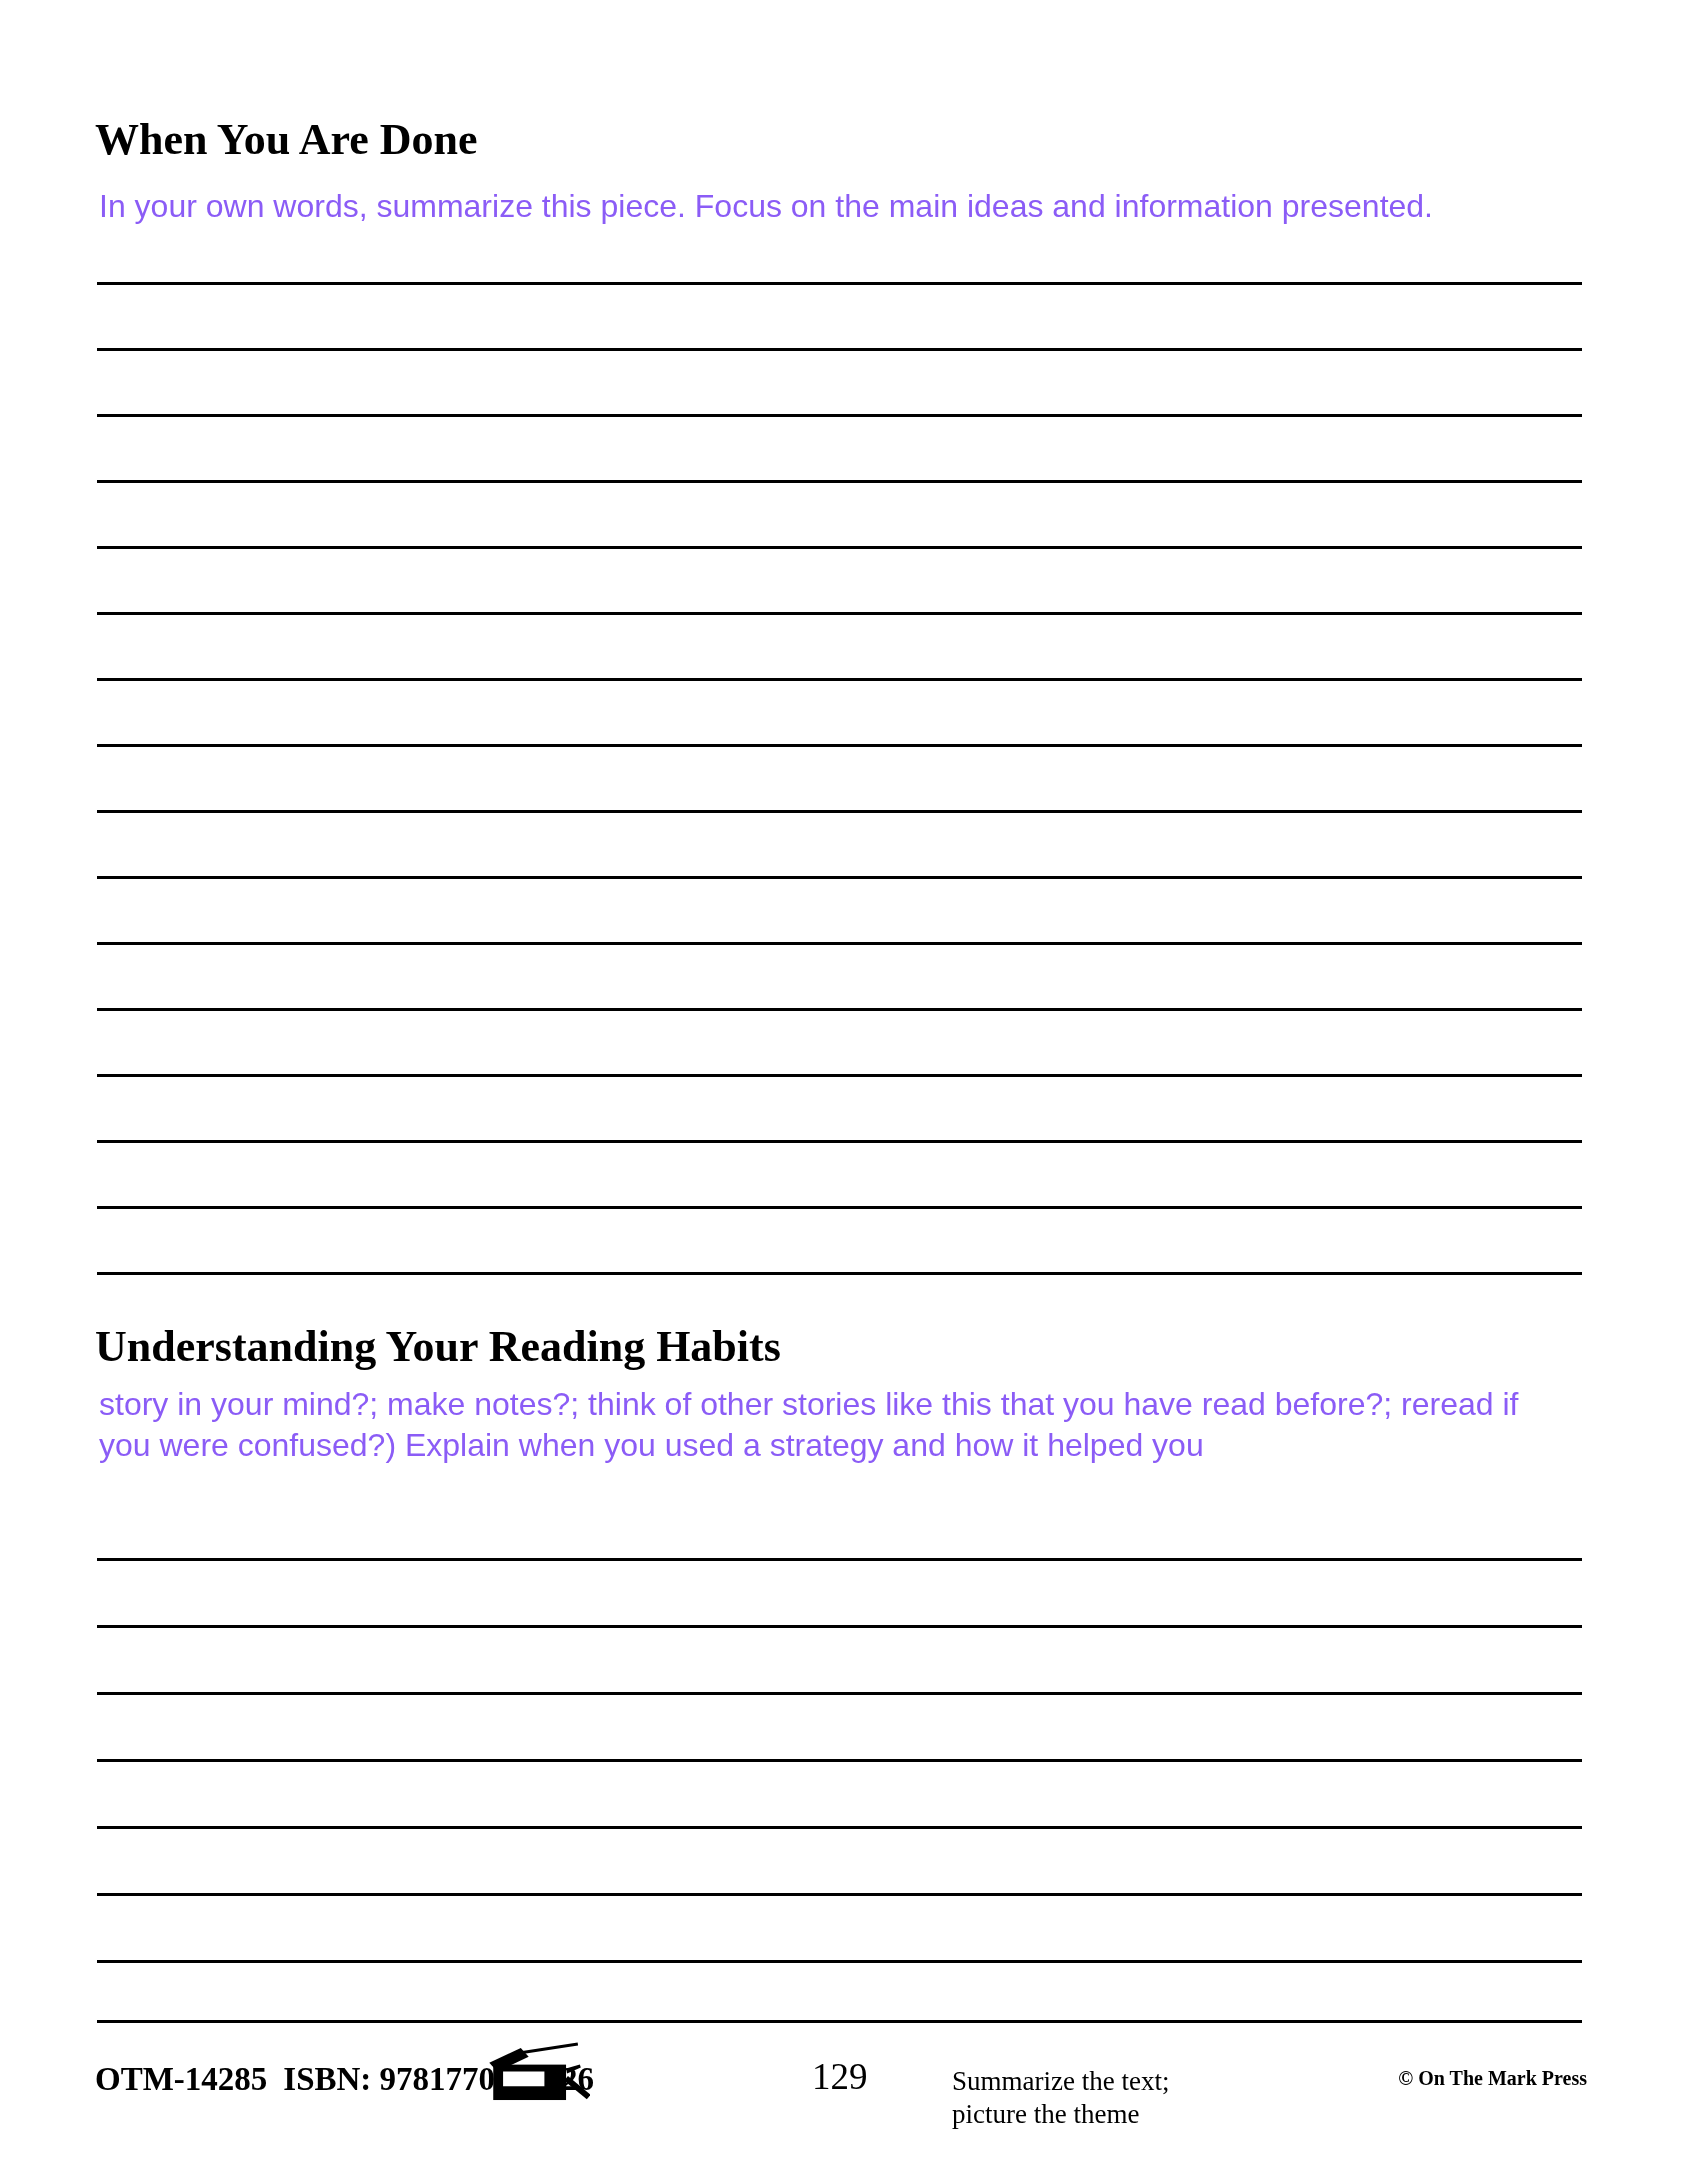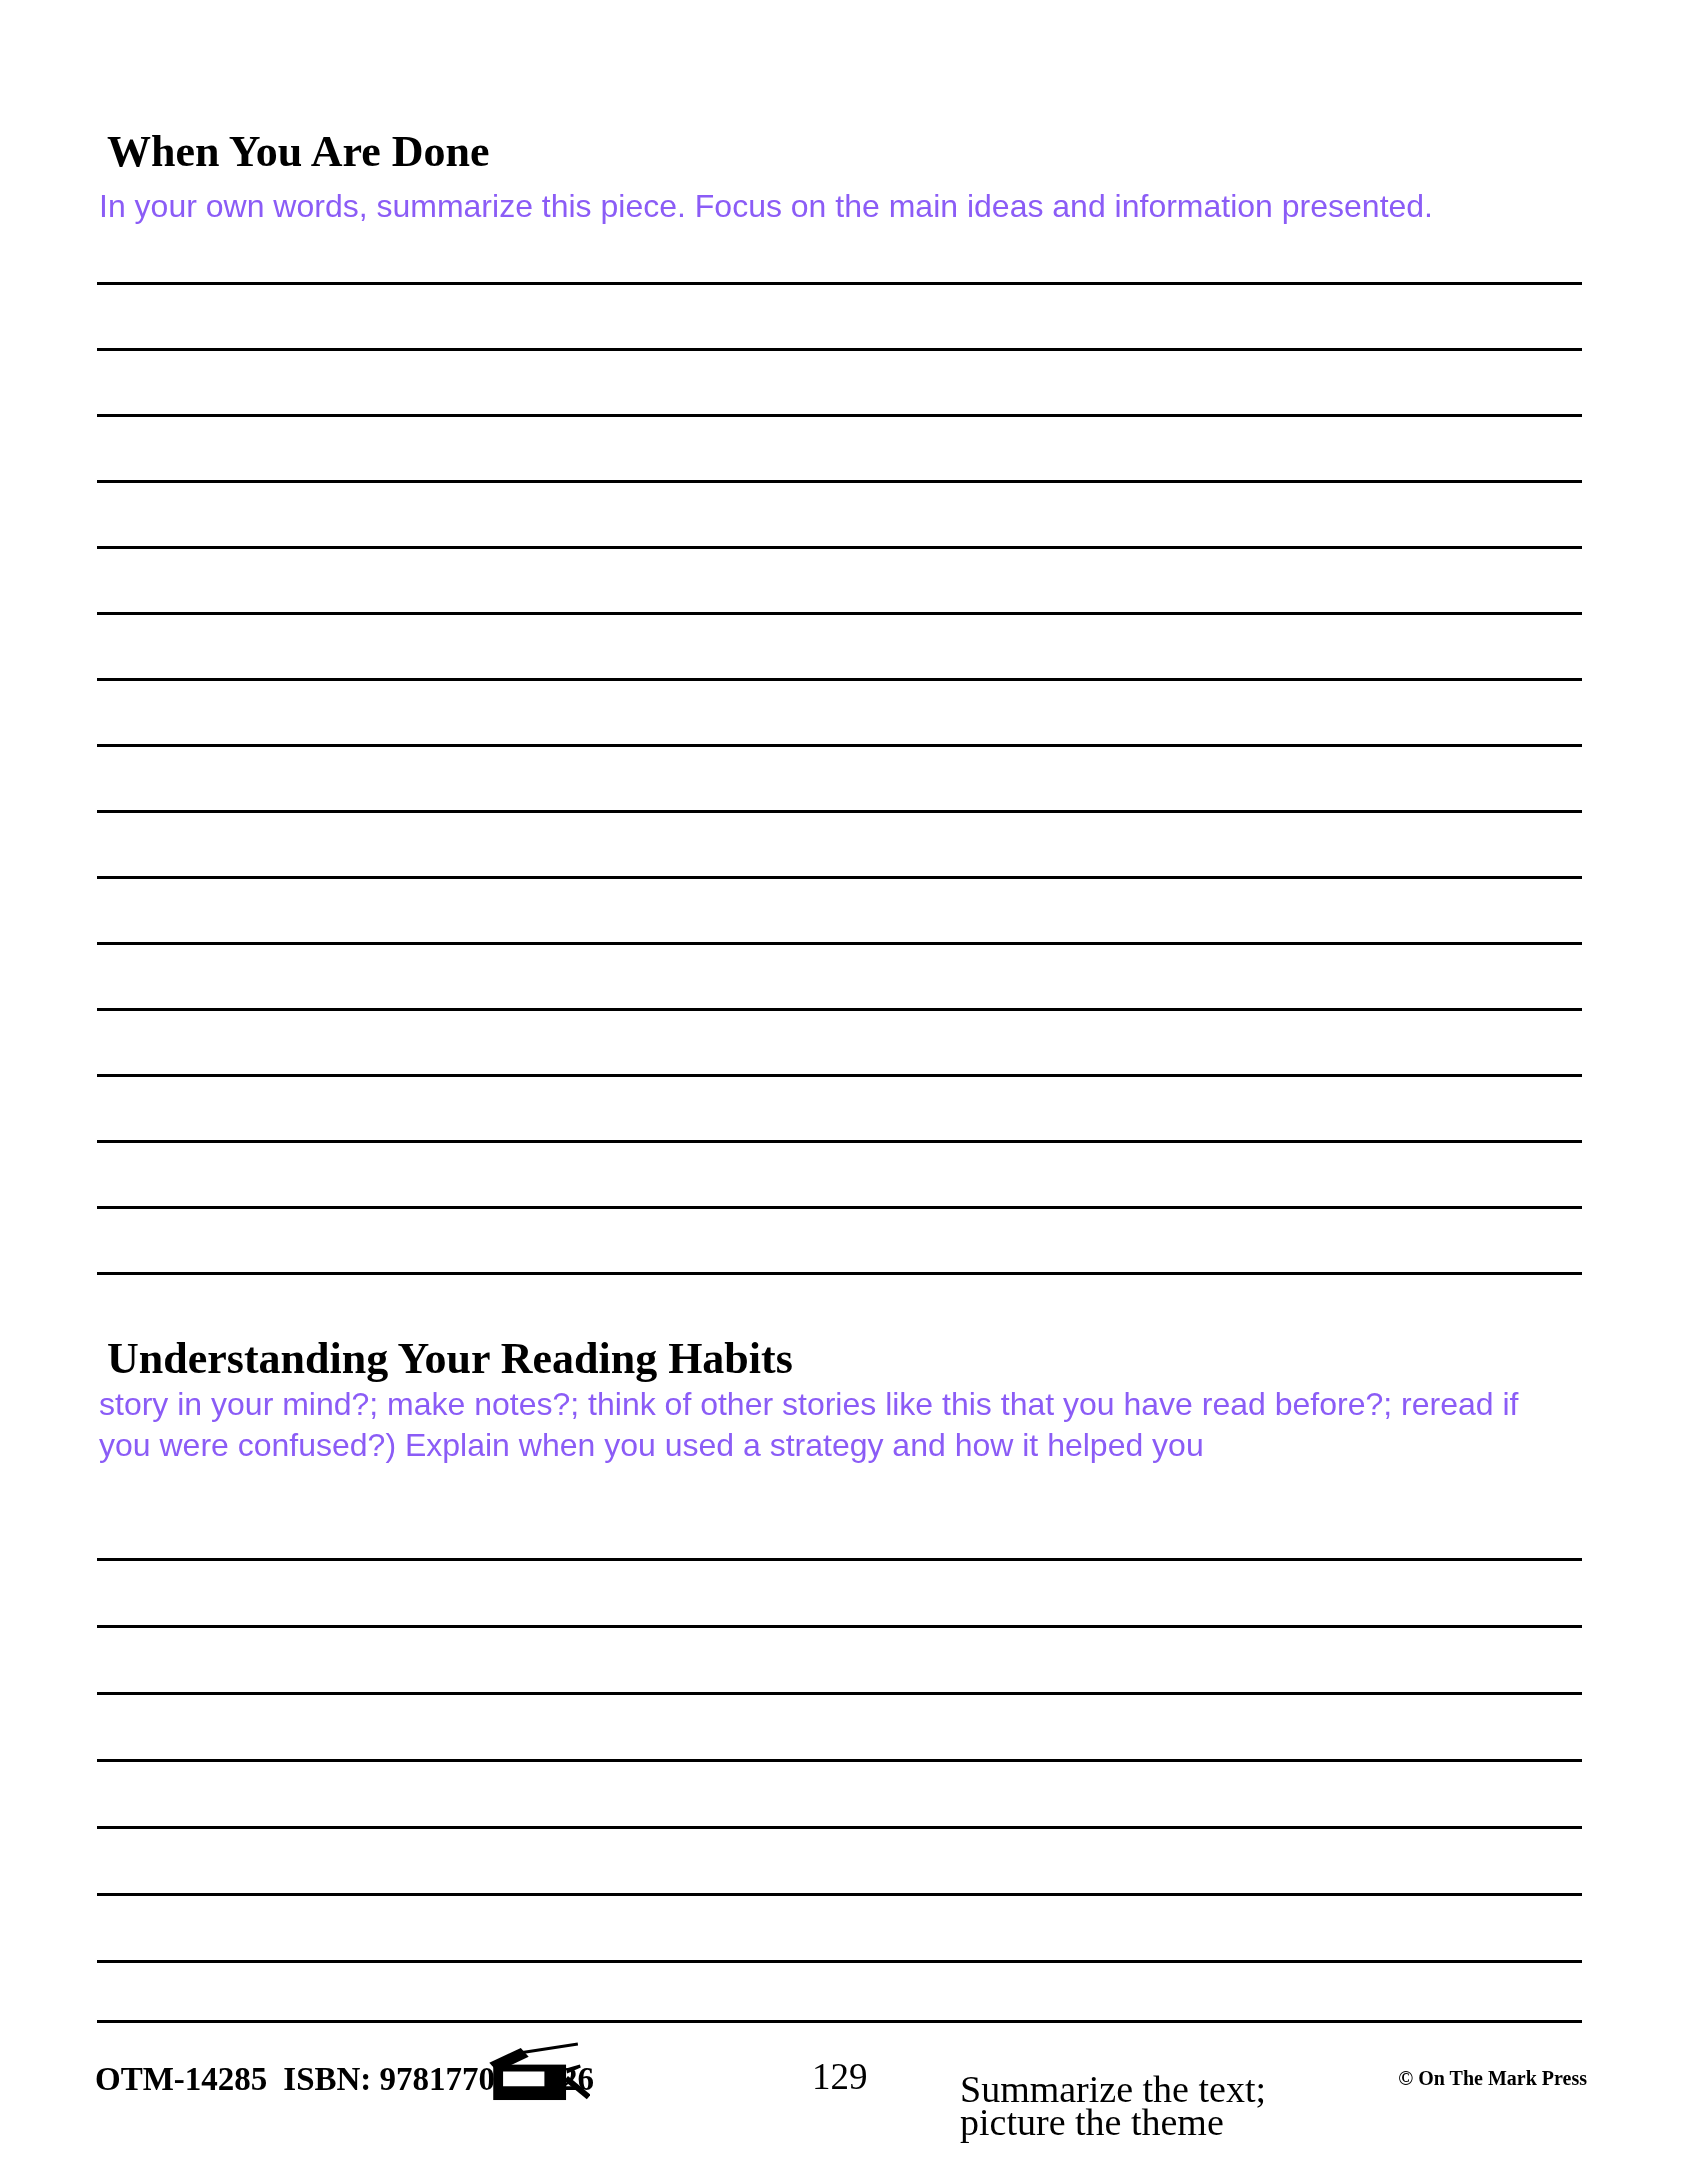--- a/index.html
+++ b/index.html
@@ -1,21 +1,21 @@
 <!DOCTYPE html>
 <html><head>
 <meta charset="utf-8">
 <style>
   html,body{margin:0;padding:0;background:#ffffff;}
   .page{
     position:relative;width:1683px;height:2178px;background:#ffffff;
     font-family:"Liberation Sans",sans-serif;overflow:hidden;color:#000;
   }
   .heading{
-    position:absolute;left:95px;margin:12px;
+    position:absolute;left:95px;margin:0;
     font-family:"Liberation Serif",serif;font-weight:700;
     font-size:44px;line-height:44px;color:#000;white-space:nowrap;
     letter-spacing:0px;
   }
   .heading.h1{top:118px;}
   .heading.h2{top:1325px;}
   .body-text{
     position:absolute;left:99px;margin:0;
     font-size:32px;line-height:41px;color:#8b5cf6;white-space:nowrap;
   }
@@ -32,22 +32,22 @@
     position:absolute;left:95px;top:2063px;margin:0;white-space:nowrap;
     font-family:"Liberation Serif",serif;font-weight:700;font-size:33px;line-height:33px;color:#000;
   }
   .footer-left .isbn{margin-left:16px;}
   .copier{position:absolute;left:487px;top:2041px;}
   .page-number{
     position:absolute;left:812px;top:2058px;margin:0;white-space:nowrap;
     font-family:"Liberation Serif",serif;font-weight:400;font-size:37px;line-height:37px;color:#000;
   }
   .objective{
-    position:absolute;left:952px;top:2065px;margin:8px;
-    font-family:"Liberation Serif",serif;font-weight:400;font-size:38px;line-height:33px;color:#000;white-space:nowrap;
+    position:absolute;left:952px;top:2065px;margin:0;
+    font-family:"Liberation Serif",serif;font-weight:400;font-size:27px;line-height:33px;color:#000;white-space:nowrap;
   }
   .copyright{
     position:absolute;right:96px;top:2063px;margin:0;white-space:nowrap;
     font-family:"Liberation Serif",serif;font-weight:700;font-size:20px;line-height:31px;color:#000;
   }
 </style>
 </head>
 <body>
 
 <div class="page">

